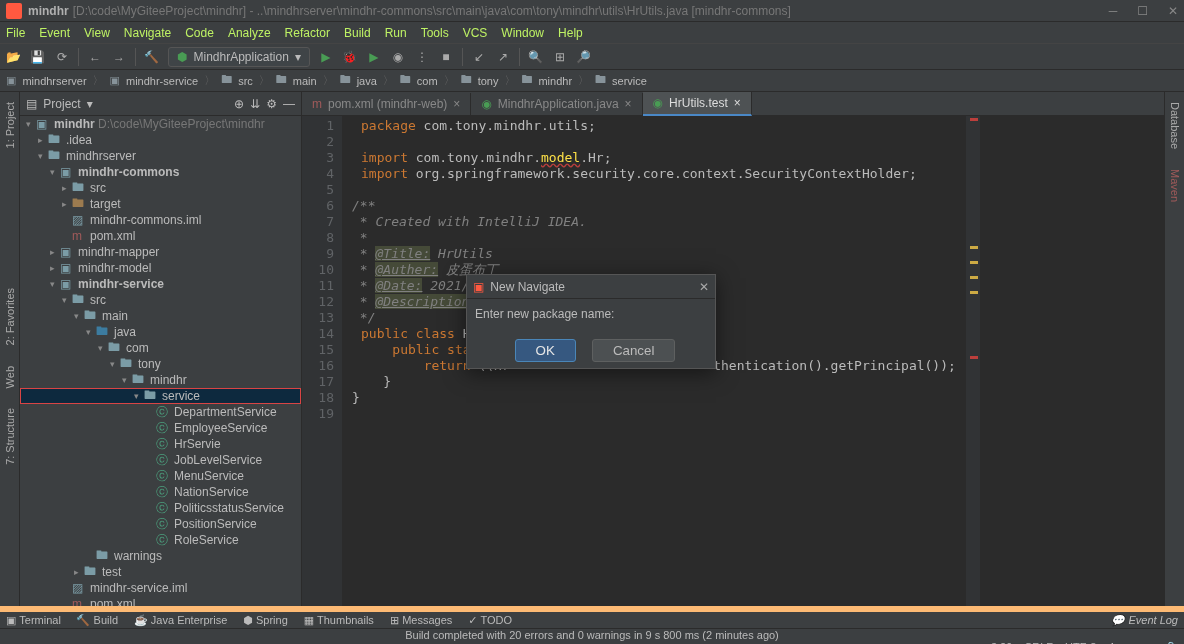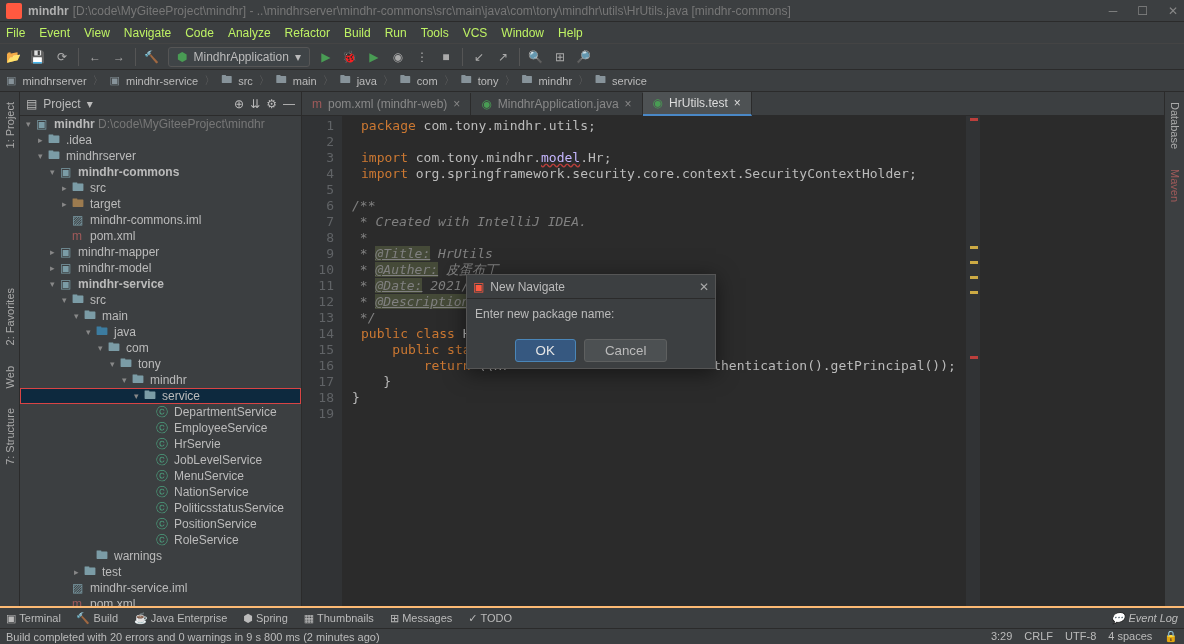--- a/index.html
+++ b/index.html
@@ -172,21 +172,21 @@
   line-height: 16px;
 }
 .code-lines {
   padding: 2px 10px;
   line-height: 16px;
   white-space: pre;
 }
 .kw { color: #cc7832; margin-left: 9px; }
 .cmt { color: #808080; font-style: italic; }
 .tag { color: #808080; font-style: italic; text-decoration: underline; background: #454a38; }
-.pkg-err { color: #c4b5fd; text-decoration: underline wavy #bc3f3c; }
+.pkg-err { color: #fde047; text-decoration: underline wavy #bc3f3c; }
 .modal-overlay {
   position: absolute;
   left: 466px; top: 274px;
   width: 250px;
   background: #3c3f41;
   border: 1px solid #555;
   box-shadow: 0 4px 20px rgba(0,0,0,0.5);
 }
 .modal-title {
   height: 24px;
@@ -211,41 +211,43 @@
   justify-content: center;
   gap: 8px;
   padding: 6px;
 }
 .modal-btn {
   padding: 3px 20px;
   background: #4c5052;
   border: 1px solid #5e6060;
   color: #bbb;
   border-radius: 3px;
+  margin-left: 8px;
 }
 .modal-btn.ok { background: #365880; border-color: #4a86b8; color: #e6e6e6; }
 .bottom-tabs {
   height: 22px;
   background: #3c3f41;
   display: flex;
   align-items: center;
   padding: 0 6px;
   gap: 16px;
-  border-top: 2px solid #fdba74;
+  border-top: 6px solid #fdba74;
   font-size: 11px;
 }
 .bottom-tabs .right { margin-left: auto; display: flex; gap: 14px; font-style: italic; }
 .statusbar {
   height: 16px;
   background: #3c3f41;
   display: flex;
   align-items: center;
   padding: 0 6px;
   font-size: 11px;
   border-top: 1px solid #2b2b2b;
+  flex-direction: column;
 }
 .statusbar .right { margin-left: auto; display: flex; gap: 12px; }
 .error-stripe {
   width: 14px;
   background: #313335;
   position: relative;
 }
 .stripe-mark { position: absolute; right: 2px; width: 8px; height: 3px; }
 </style>
 </head>

